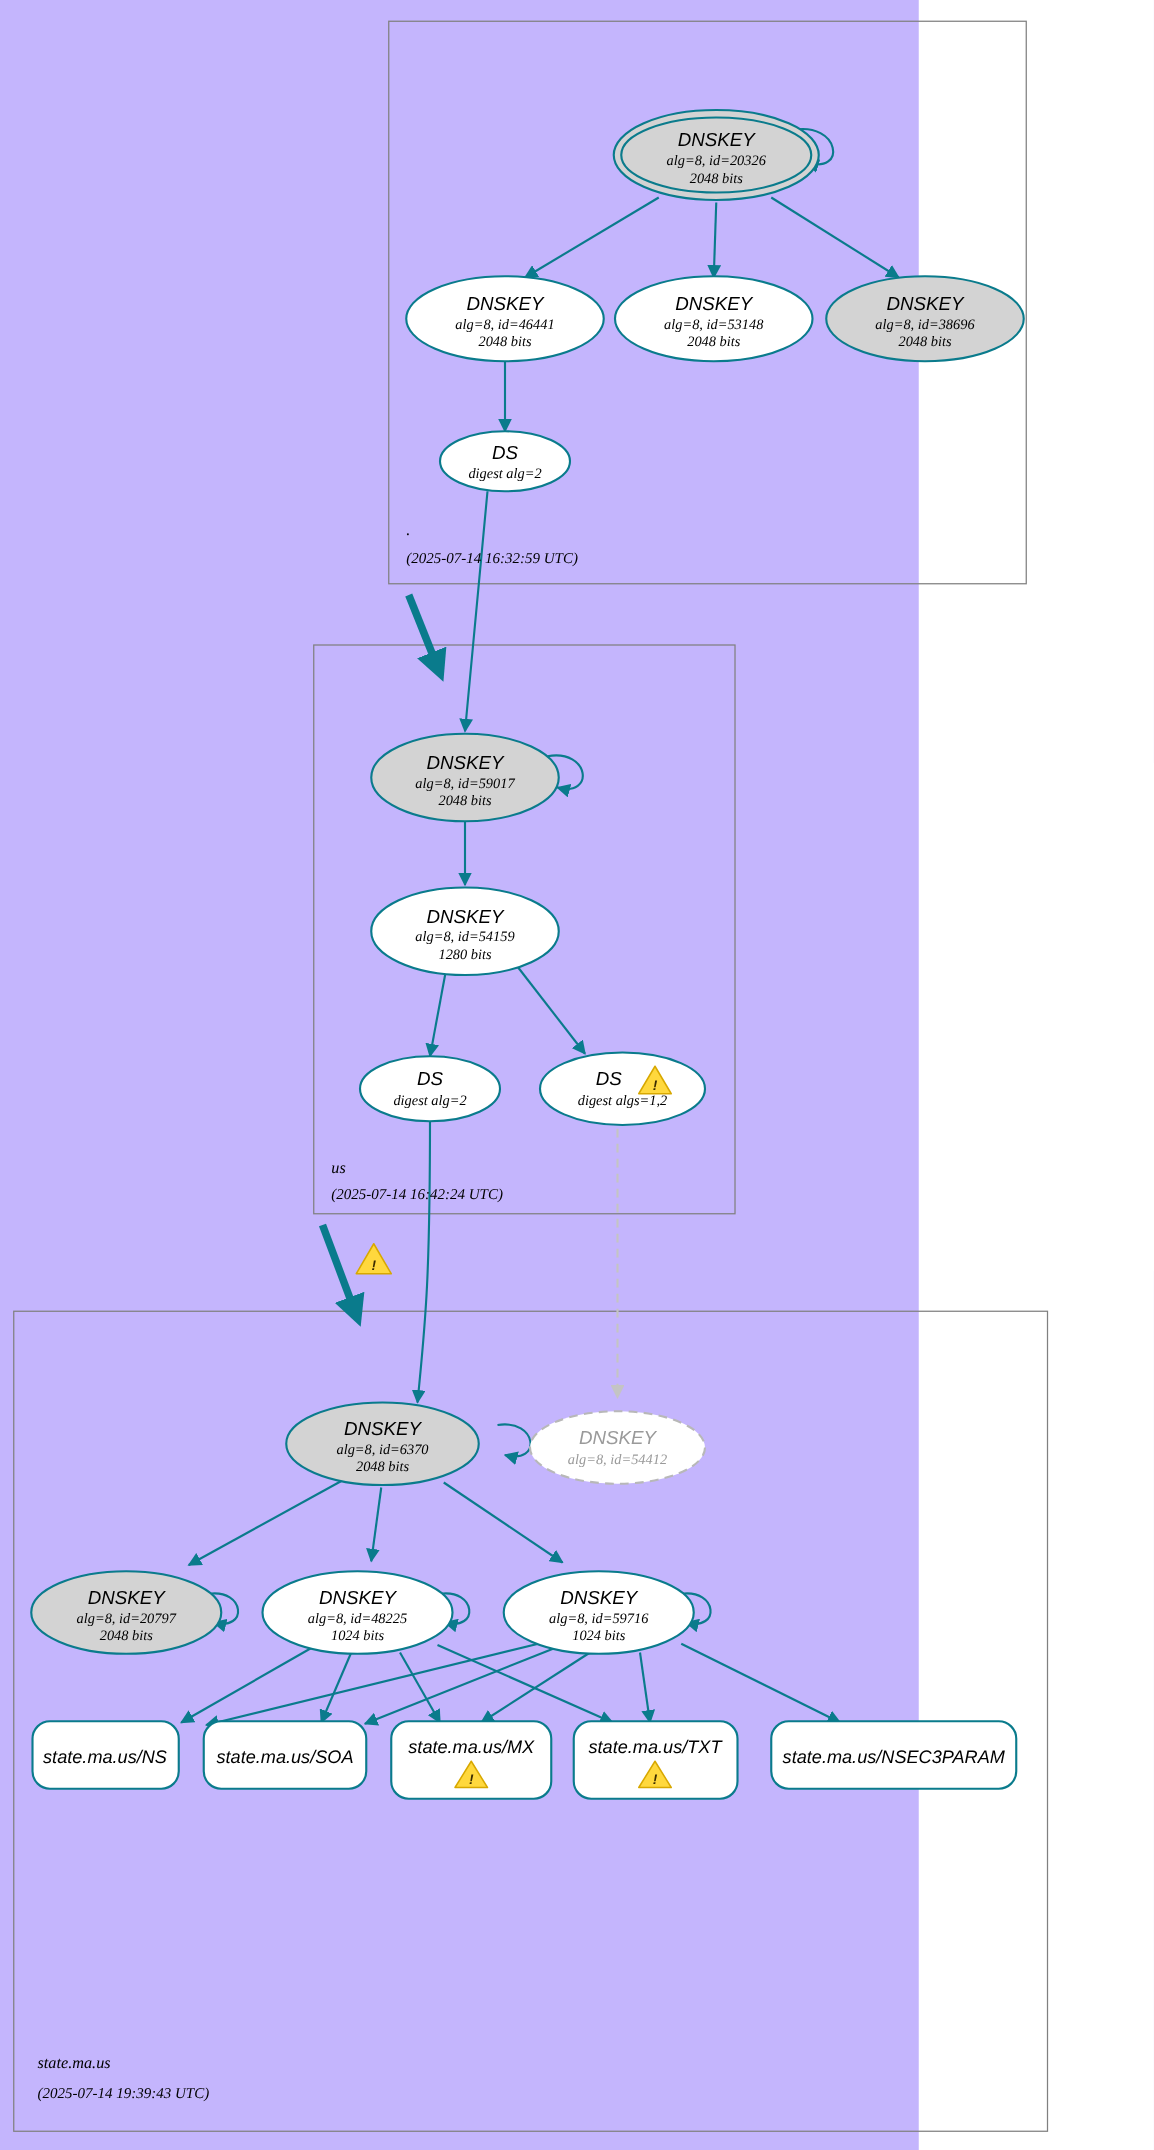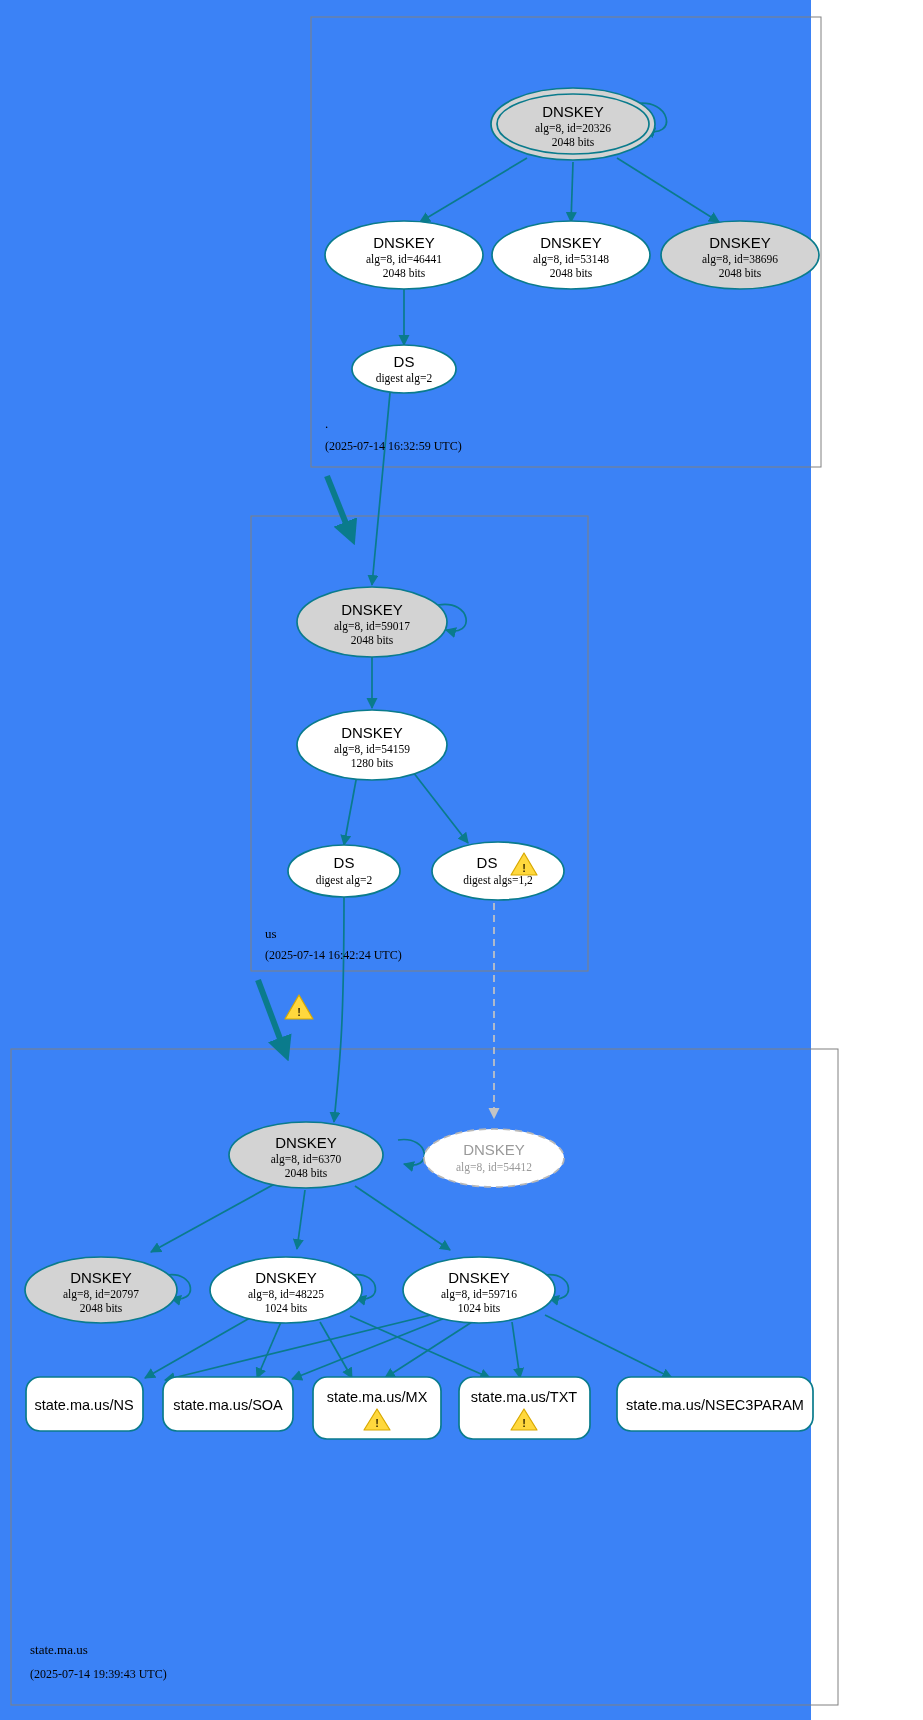--- a/index.html
+++ b/index.html
@@ -5,23 +5,24 @@
   html, body {
     margin: 0;
     padding: 0;
     background: #ffffff;
   }
   body {
     font-family: "Liberation Sans", sans-serif;
   }
   #canvas {
     position: relative;
-    width: 811px;
+    width: 735px;
     height: 1720px;
-    background: #3b82f6;
+    background: #c4b5fd;
+    font-style: italic;
   }
   svg { display: block; }
 
   
   .zone-box {
     fill: none;
     stroke: #808080;
     stroke-width: 1;
   }
   

